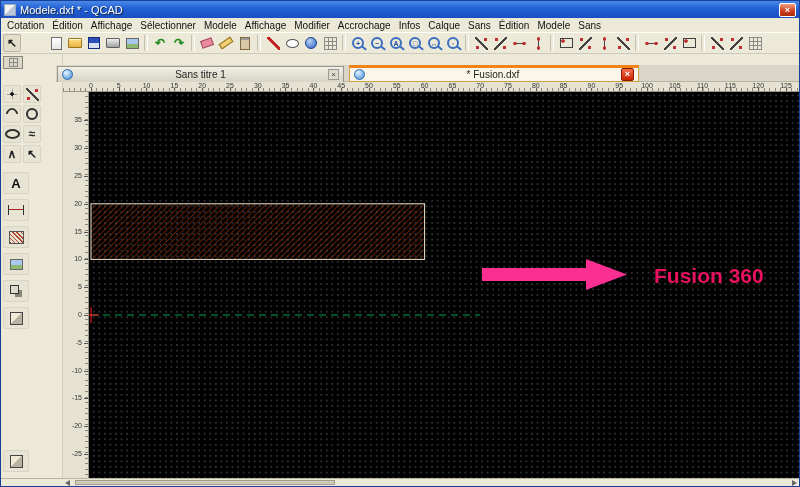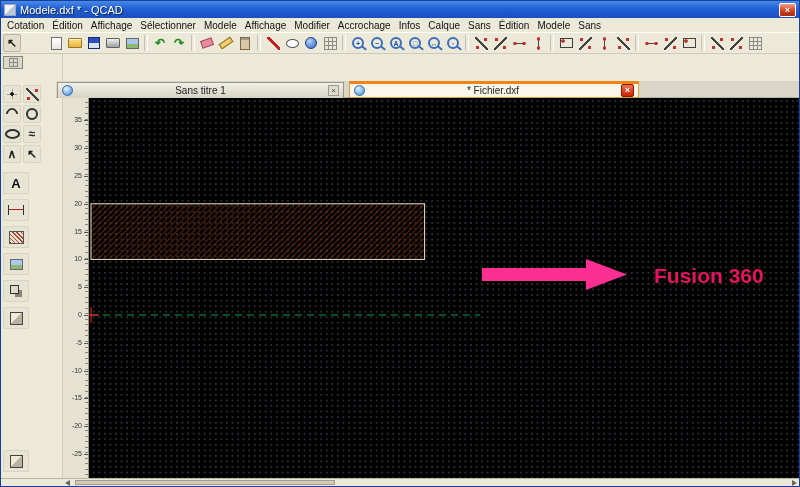--- a/index.html
+++ b/index.html
@@ -91,21 +91,21 @@
   .p-ellipse{width:15px;height:10px;border:2px solid #303030;border-radius:50%;}
   .p-text{font-size:13px;font-weight:bold;color:#101010;}
   .p-dim{width:16px;height:10px;border-left:1px solid #303030;border-right:1px solid #303030;
          background:linear-gradient(0deg,transparent 45%,#b02020 45% 55%,transparent 55%);}
   .p-hatch{width:15px;height:13px;border:1px solid #555;
            background:repeating-linear-gradient(45deg,#b04028 0 1px,transparent 1px 3px);}
   .p-block{width:9px;height:9px;border:1px solid #333;background:#e0dccc;box-shadow:4px 4px 0 -1px #8a8678;margin:0 4px 4px 0;}
   .p-box{width:13px;height:13px;border:1px solid #444;background:linear-gradient(135deg,#efe9d6 0 50%,#b8b2a0 50% 100%);}
   
   .tabbar{position:absolute;top:64px;left:55px;right:0;height:17px;background:#d9d5c7;z-index:3;
-          border-bottom:1px solid #b8b4a4;margin-top:16px;}
+          border-bottom:1px solid #b8b4a4;}
   .tab{position:absolute;top:1px;height:16px;display:flex;align-items:center;gap:3px;padding:0 4px;
        font-size:10px;color:#222;background:linear-gradient(#f2efe6,#d6d2c4);border:1px solid #9a968a;
        border-bottom:none;}
   .tab.t1{left:1px;width:287px;}
   .tab.t2{left:293px;width:290px;top:0;height:17px;background:#faf6ea;border:1px solid #d0a040;
           border-top:3px solid #f08418;}
   .globe{width:11px;height:11px;flex:none;border-radius:50%;border:1px solid #2a6ab0;
          background:radial-gradient(circle at 35% 30%,#e8f4ff,#7db4e8 60%,#4a86c8);}
   .tlabel{flex:1;text-align:center;white-space:nowrap;overflow:hidden;}
   .tclose{width:11px;height:11px;flex:none;border:1px solid #999;background:#e0dccc;color:#444;
@@ -337,21 +337,21 @@
   </div>
 
   <div class="tabbar">
     <div class="tab t1">
       <span class="globe"></span>
       <span class="tlabel">Sans titre 1</span>
       <span class="tclose">×</span>
     </div>
     <div class="tab t2">
       <span class="globe"></span>
-      <span class="tlabel">* Fichier.dxf</span>
+      <span class="tlabel">* Fusion.dxf</span>
       <span class="tclose red">×</span>
     </div>
   </div>
 
   <div class="hruler" id="hruler">
       <span class="hlab" style="left: 28px;">0</span>
       <span class="hlab" style="left: 55.8px;">5</span>
       <span class="hlab" style="left: 83.6px;">10</span>
       <span class="hlab" style="left: 111.4px;">15</span>
       <span class="hlab" style="left: 139.2px;">20</span>

